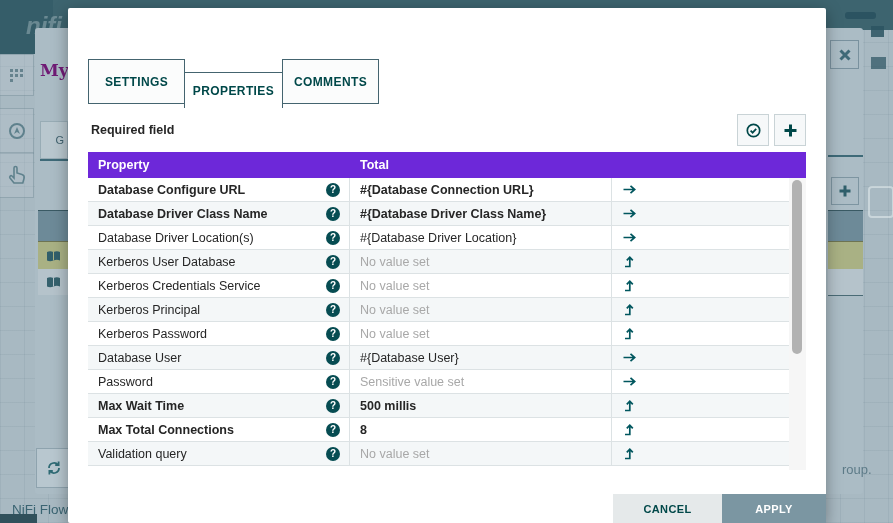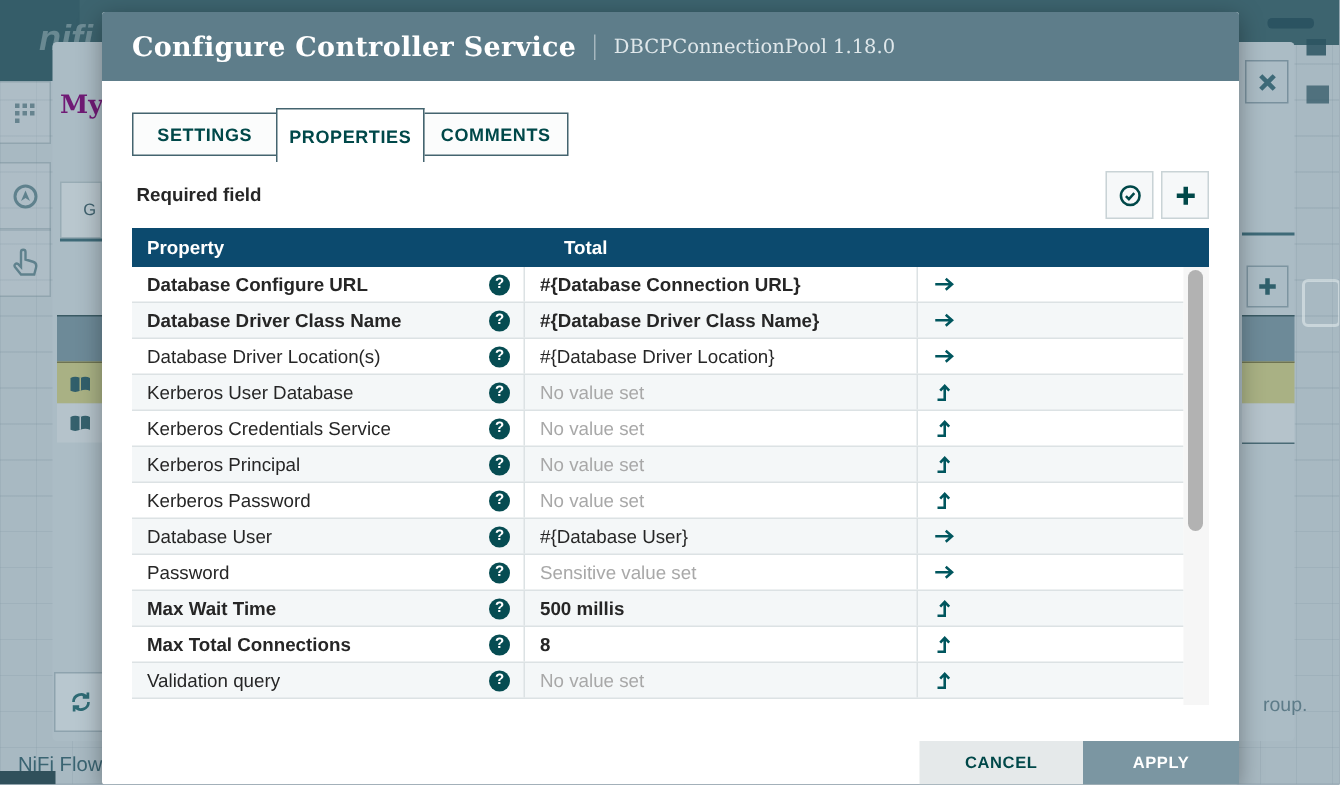--- a/index.html
+++ b/index.html
@@ -42,31 +42,31 @@
   .bg-truncated{position:absolute;left:842px;top:462px;font-size:13px;color:#5d7b88;}
 
   
   .dialog{position:absolute;left:68px;top:8px;width:758px;height:515px;background:#ffffff;border-radius:2px;box-shadow:0 4px 16px rgba(0,0,0,.35);}
   .titlebar{position:absolute;left:0;top:0;width:100%;height:46px;background:#5e7d8a;display:flex;align-items:center;padding-left:20px;box-sizing:border-box;border-radius:2px 2px 0 0;}
   .title{font-family:"DejaVu Serif","Liberation Serif",serif;font-weight:bold;font-size:18px;color:#ffffff;letter-spacing:.2px;}
   .title-divider{width:1px;height:17px;background:rgba(255,255,255,.45);margin:0 12px;}
   .subtitle{font-family:"DejaVu Serif","Liberation Serif",serif;font-size:13px;color:#dfe7ea;}
 
   .tabs{position:absolute;left:20px;top:64px;height:36px;display:flex;align-items:flex-end;}
-  .tab{box-sizing:border-box;width:97px;height:29px;margin-bottom:4px;background:#fbfcfc;border:1px solid #44646f;display:flex;align-items:center;justify-content:center;font-size:12px;font-weight:bold;letter-spacing:.4px;color:#004849;cursor:default;}
+  .tab{box-sizing:border-box;width:97px;height:45px;margin-bottom:4px;background:#fbfcfc;border:1px solid #44646f;display:flex;align-items:center;justify-content:center;font-size:12px;font-weight:bold;letter-spacing:.4px;color:#004849;cursor:default;}
   .tab + .tab{margin-left:-1px;}
   .tab.active{width:99px;height:36px;margin-bottom:0;background:#ffffff;border-bottom:none;z-index:2;}
 
   .required-label{position:absolute;left:23px;top:115px;font-size:12.5px;font-weight:bold;color:#262626;}
 
   .prop-toolbar{position:absolute;right:20px;top:106px;display:flex;gap:5px;}
   .tool-btn{width:30px;height:30px;background:#f6f8f9;border:1px solid #c9d3d6;display:flex;align-items:center;justify-content:center;}
 
   .ptable{position:absolute;left:20px;top:144px;width:718px;}
-  .thead{display:flex;height:26px;background:#0c4a6e;color:#ffffff;font-size:12.5px;font-weight:bold;align-items:center;gap:16px;}
+  .thead{display:flex;height:26px;background:#6d28d9;color:#ffffff;font-size:12.5px;font-weight:bold;align-items:center;}
   .th-prop{width:262px;padding-left:10px;box-sizing:border-box;}
   .th-val{width:262px;padding-left:10px;box-sizing:border-box;}
   .tbody{position:relative;height:292px;overflow:hidden;background:#fff;}
   .rows{width:701px;}
   .trow{display:flex;height:24px;box-sizing:border-box;border-bottom:1px solid #dce2e4;background:#ffffff;align-items:stretch;font-size:12.5px;color:#262626;}
   .trow.alt{background:#f4f7f8;}
   .cell{display:flex;align-items:center;box-sizing:border-box;}
   .prop-cell{width:262px;padding-left:10px;border-right:1px solid #dce2e4;justify-content:space-between;padding-right:9px;}
   .val-cell{width:262px;padding-left:10px;border-right:1px solid #dce2e4;}
   .arrow-cell{width:177px;padding-left:10px;}
@@ -155,25 +155,20 @@
   <div class="bg-refresh">
     <svg width="18" height="18" viewBox="0 0 18 18">
       <path d="M4 9 a5 5 0 0 1 9-3 M13.6 2.6 v3.4 h-3.4 M14 9 a5 5 0 0 1 -9 3 M4.4 15.4 v-3.4 h3.4" stroke="#2f6b75" stroke-width="1.8" fill="none"></path>
     </svg>
   </div>
   <span class="bg-breadcrumb">NiFi Flow</span>
   <div class="bg-corner"></div>
   <span class="bg-truncated">roup.</span>
 
   <div class="dialog">
-    <div class="titlebar">
-      <span class="title">Configure Controller Service</span>
-      <span class="title-divider"></span>
-      <span class="subtitle">DBCPConnectionPool 1.18.0</span>
-    </div>
 
     <div class="tabs">
       <div class="tab">SETTINGS</div>
       <div class="tab active">PROPERTIES</div>
       <div class="tab">COMMENTS</div>
     </div>
 
     <span class="required-label">Required field</span>
 
     <div class="prop-toolbar">

